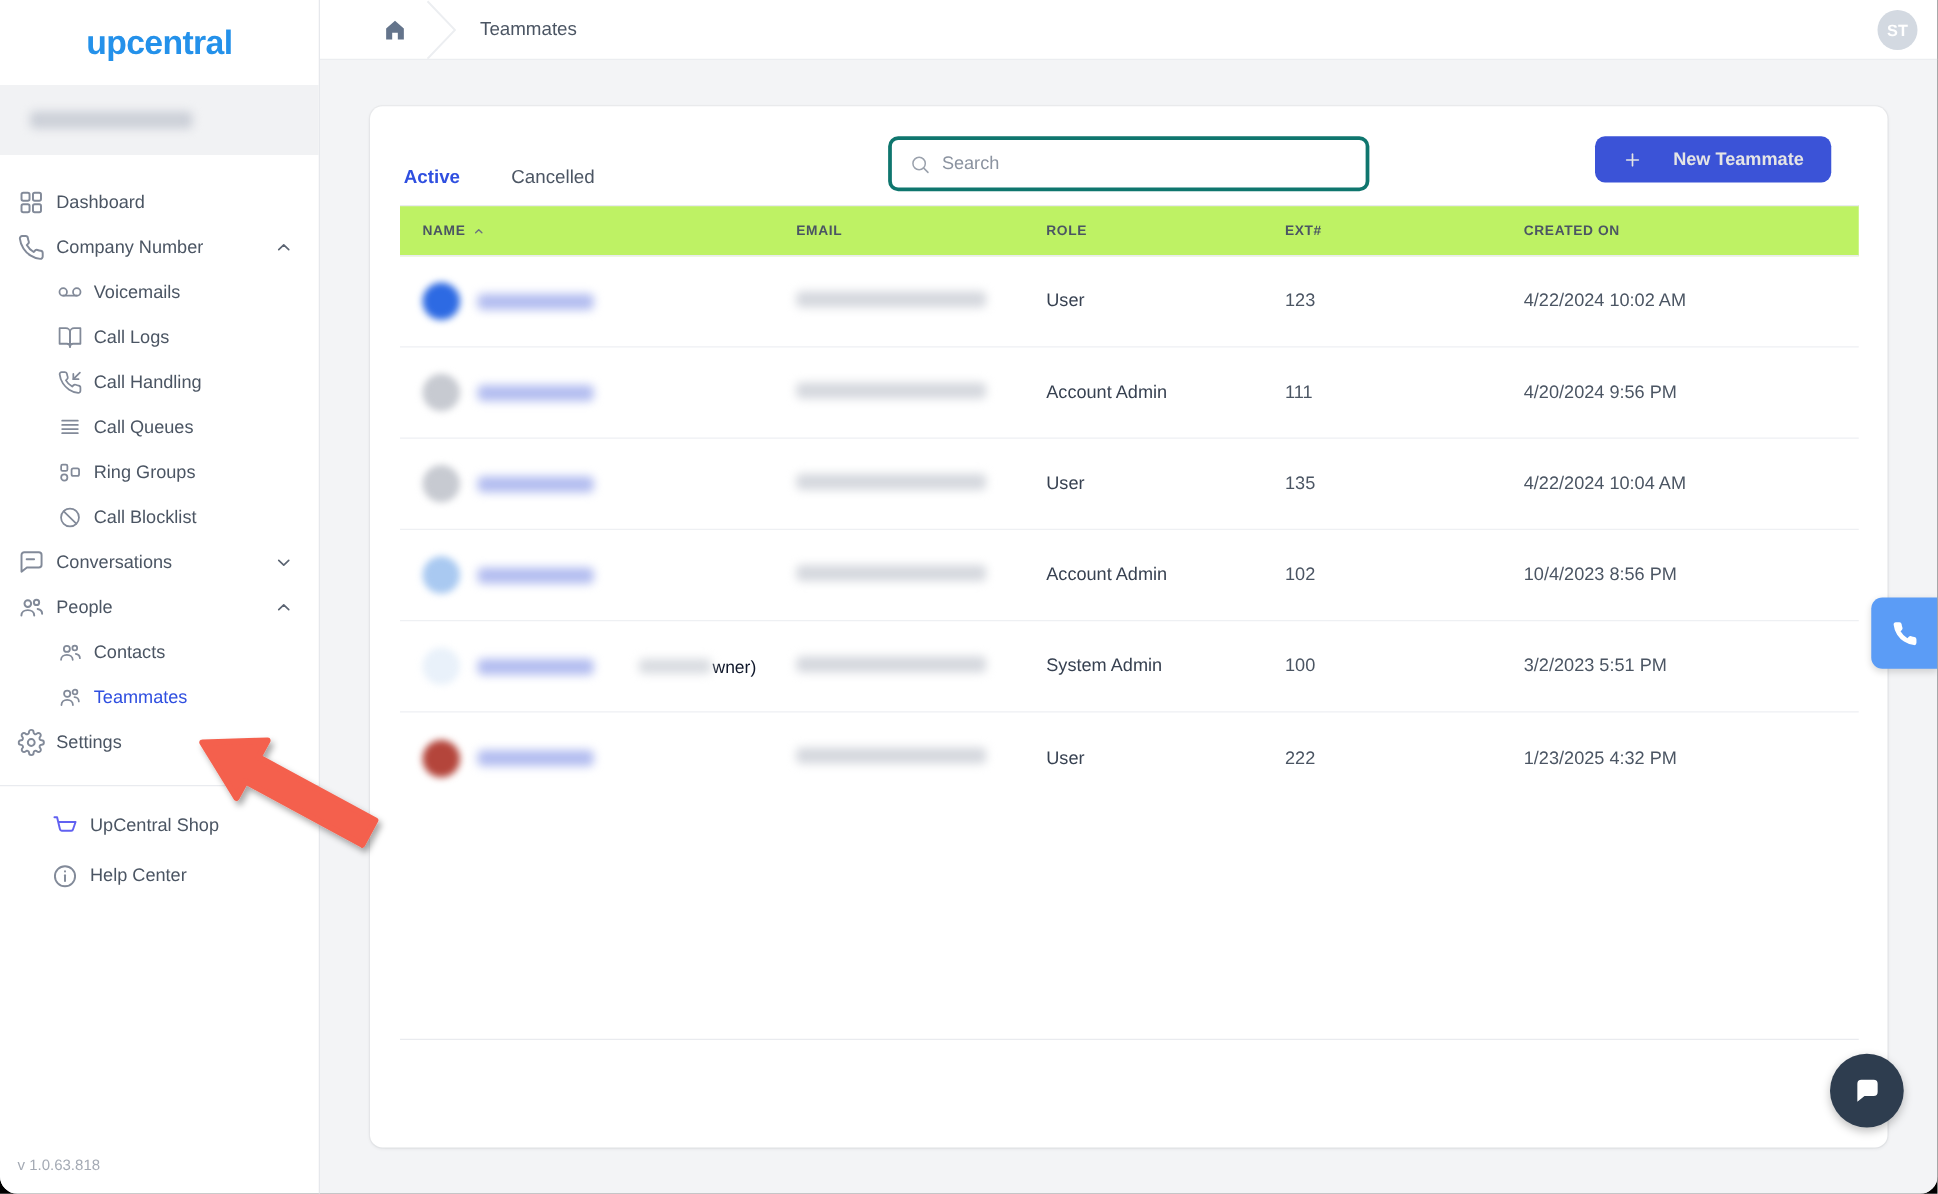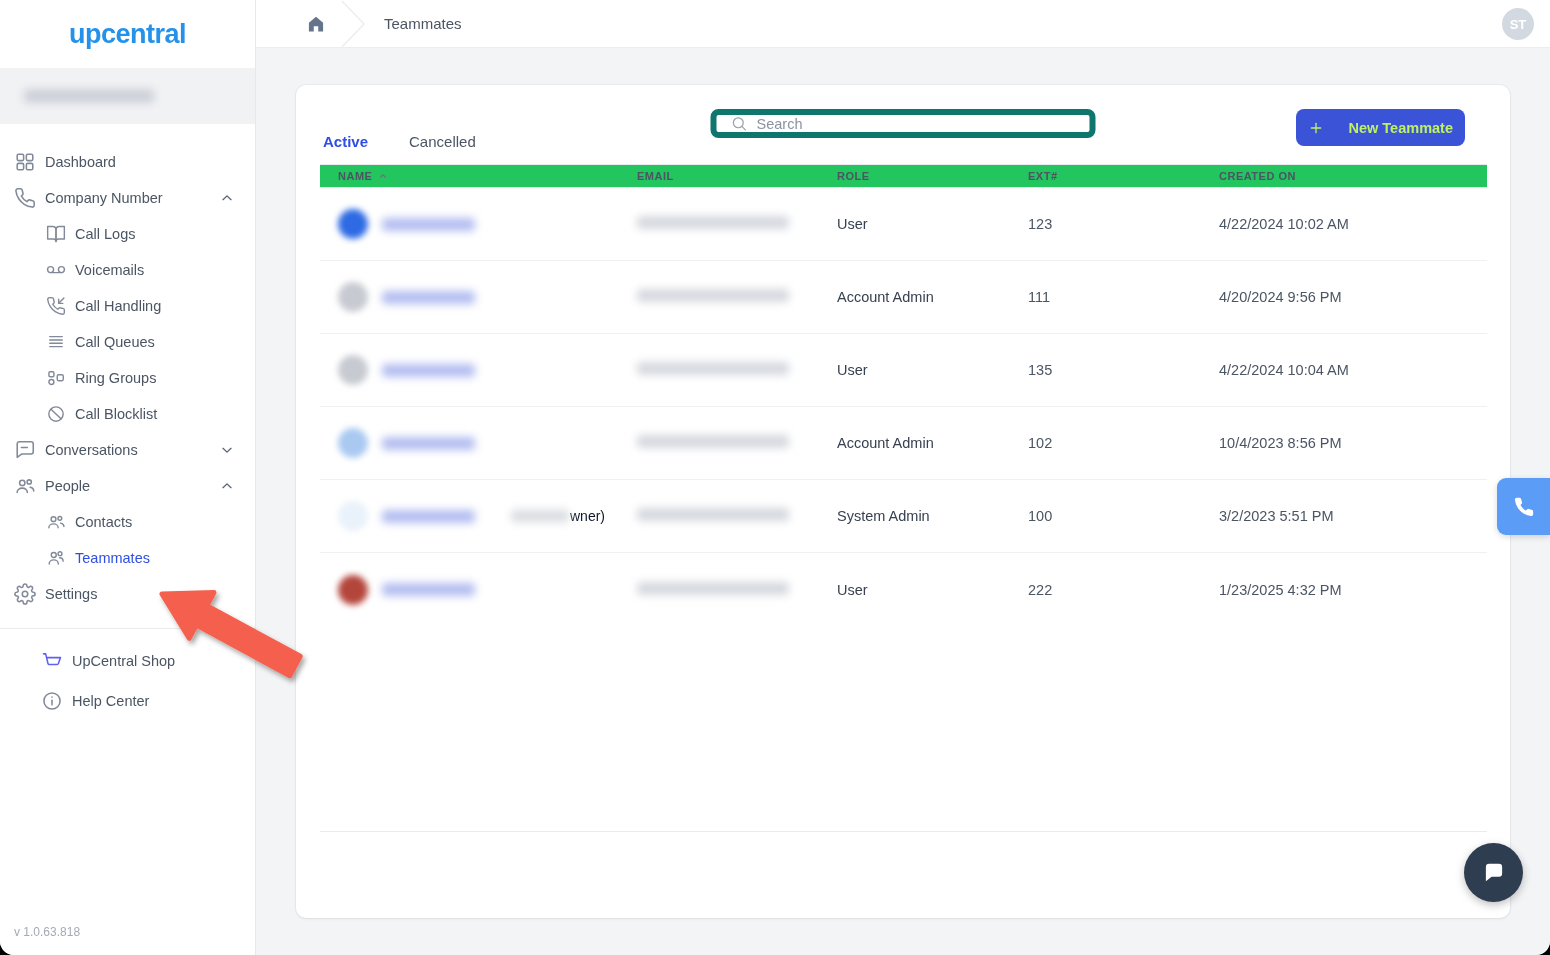--- a/index.html
+++ b/index.html
@@ -47,35 +47,35 @@
             display:flex; align-items:center; justify-content:center; cursor:pointer; }
 
   
   .content { position:absolute; top:48px; left:0; right:0; bottom:0; background:#f3f4f6; }
   .card { position:absolute; left:40px; right:40px; top:37px; height:833px; background:#fff;
           border-radius:10px; box-shadow:0 1px 3px rgba(16,24,40,.07), 0 0 0 1px rgba(16,24,40,.03); }
   .toolbar { position:relative; height:79px; }
   .tabs { position:absolute; left:27px; bottom:14px; display:flex; gap:41px; }
   .tab { font-size:15px; color:#4b5563; cursor:pointer; }
   .tab.active { color:#2f4fe0; font-weight:bold; }
-  .searchbox { position:absolute; left:50%; transform:translateX(-50%); top:24px; width:385px; height:29px;
-               border:6px solid #0f766e; border-radius:8px; background:#fff; display:flex; }
+  .searchbox { position:absolute; left:50%; transform:translateX(-50%); top:24px; width:385px; height:44px;
+               border:3px solid #0f766e; border-radius:8px; background:#fff; display:flex; align-items:center; }
   .searchbox .icon { width:17px; height:17px; color:#9aa1ac; margin:0 9px 0 14px; }
   .searchbox input { border:none; outline:none; flex:1; font-size:14.5px; color:#374151;
                      font-family:"Liberation Sans",sans-serif; background:transparent; }
   .searchbox input::placeholder { color:#8b93a0; }
-  .btn-primary { position:absolute; right:45px; top:24px; height:37px; padding:0 12px; border:none;
-                 border-radius:8px; color:#bef264; font-size:14.5px; font-weight:bold; cursor:pointer;
+  .btn-primary { position:absolute; right:45px; top:24px; height:37px; padding:0 22px; border:none;
+                 border-radius:8px; color:#e5e5e5; font-size:14.5px; font-weight:bold; cursor:pointer;
                  display:flex; align-items:center; gap:25px; font-family:"Liberation Sans",sans-serif; }
   .btn-primary .icon { width:16px; height:16px; }
 
   
   .table-wrap { margin:0 23px 0 24px; height:668px; border-bottom:1px solid #e9ebef; }
   .thead, .trow { display:grid; grid-template-columns:299px 200px 191px 191px 1fr; }
-  .thead { height:24px; background:#22c55e; border-top:1px solid #e9ebef; border-bottom:1px solid #e9ebef;
+  .thead { height:41px; background:#bef264; border-top:1px solid #e9ebef; border-bottom:1px solid #e9ebef;
            align-items:center; }
   .th { font-size:11px; font-weight:bold; letter-spacing:.5px; color:#4b5563; padding-left:18px;
         display:flex; align-items:center; gap:5px; }
   .th .sort { width:12px; height:12px; color:#6b7280; }
   .trow { height:73px; align-items:center; border-bottom:1px solid #eef0f3; cursor:pointer; }
   .trow:last-child { border-bottom:none; }
   .td { padding-left:18px; font-size:14.5px; color:#374151; }
   .td.name-cell { display:flex; align-items:center; gap:14px; }
   .row-avatar { width:30px; height:30px; border-radius:50%; filter:blur(3px); flex:0 0 auto; }
   .name-redact { width:93px; height:13px; background:#b3bdf0; }
@@ -137,35 +137,35 @@
             </svg>
           </span>
           <span class="lbl">Company Number</span>
           <span class="chev"><svg class="ic" viewBox="0 0 24 24" style="stroke-width:2">
               <polyline points="6 14.5 12 8.8 18 14.5"></polyline>
             </svg></span>
         </div>
         <div class="nav-item sub">
           <span class="icon">
             <svg class="ic" viewBox="0 0 24 24">
-              <path d="M2 3h6a4 4 0 0 1 4 4v14a3 3 0 0 0-3-3H2z"></path>
-              <path d="M22 3h-6a4 4 0 0 0-4 4v14a3 3 0 0 1 3-3h7z"></path>
-            </svg>
-          </span>
-          <span class="lbl">Call Logs</span>
-        </div>
-        <div class="nav-item sub">
-          <span class="icon">
-            <svg class="ic" viewBox="0 0 24 24">
               <circle cx="5.5" cy="11.5" r="3.6"></circle>
               <circle cx="18.5" cy="11.5" r="3.6"></circle>
               <line x1="5.5" y1="15.1" x2="18.5" y2="15.1"></line>
             </svg>
           </span>
           <span class="lbl">Voicemails</span>
+        </div>
+        <div class="nav-item sub">
+          <span class="icon">
+            <svg class="ic" viewBox="0 0 24 24">
+              <path d="M2 3h6a4 4 0 0 1 4 4v14a3 3 0 0 0-3-3H2z"></path>
+              <path d="M22 3h-6a4 4 0 0 0-4 4v14a3 3 0 0 1 3-3h7z"></path>
+            </svg>
+          </span>
+          <span class="lbl">Call Logs</span>
         </div>
         <div class="nav-item sub">
           <span class="icon">
             <svg class="ic" viewBox="0 0 24 24">
               <polyline points="15.2 3.8 15.2 8.8 20.2 8.8"></polyline>
               <line x1="21.5" y1="2.5" x2="15.2" y2="8.8"></line>
               <path d="M22 16.92v3a2 2 0 0 1-2.18 2 19.79 19.79 0 0 1-8.63-3.07 19.5 19.5 0 0 1-6-6A19.79 19.79 0 0 1 2.08 4.18 2 2 0 0 1 4.06 2h3a2 2 0 0 1 2 1.72c.13.96.36 1.9.7 2.81a2 2 0 0 1-.45 2.11L8.09 9.91a16 16 0 0 0 6 6l1.27-1.27a2 2 0 0 1 2.11-.45c.91.34 1.85.57 2.81.7A2 2 0 0 1 22 16.92z"></path>
             </svg>
           </span>
           <span class="lbl">Call Handling</span>

